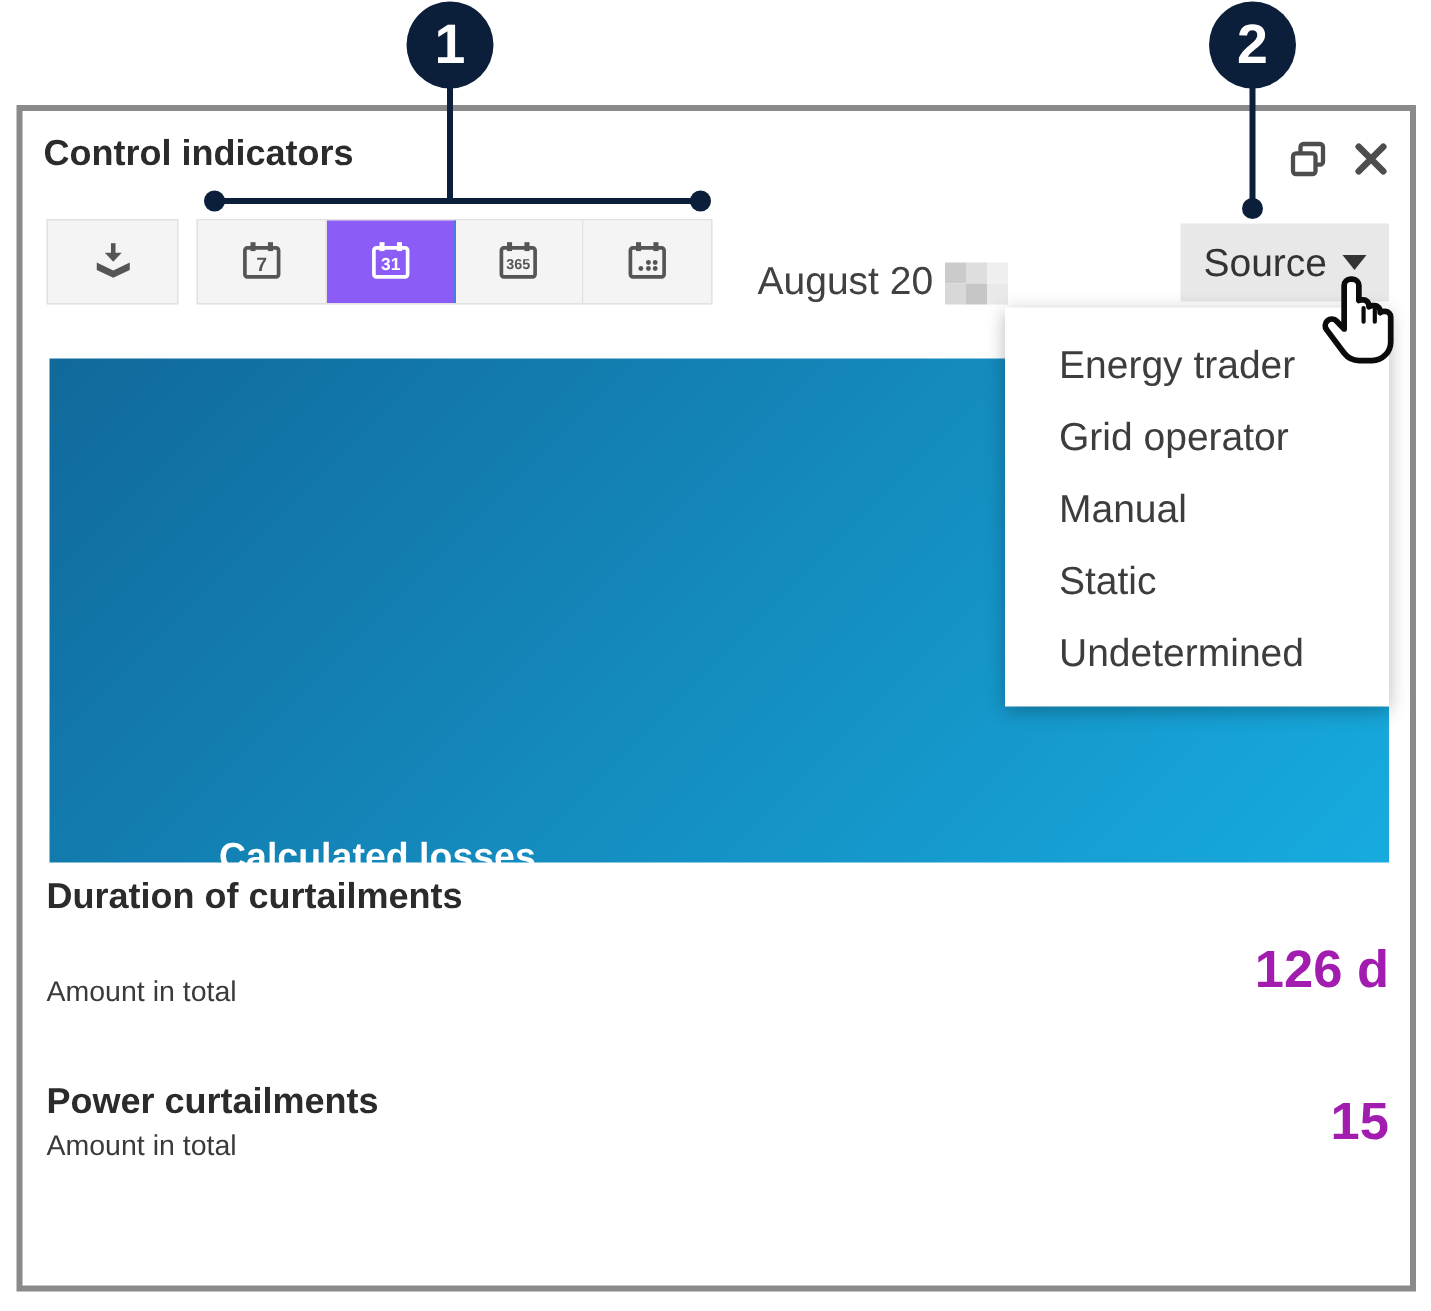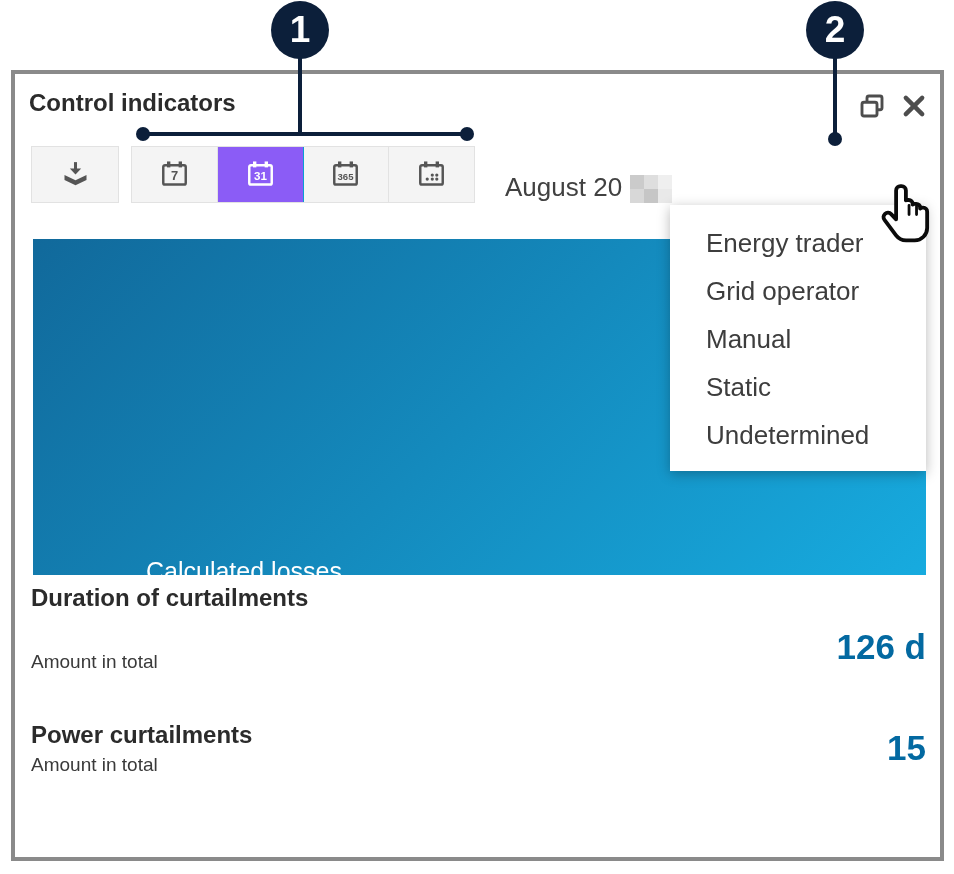--- a/index.html
+++ b/index.html
@@ -50,31 +50,31 @@
 
   
   .dropdown { position:absolute; left:670px; top:205px; width:256px; background:#fff;
               box-shadow:0 3px 12px rgba(0,0,0,.28); z-index:6; padding:14px 10px 12px 0; }
   .menu-item { height:48px; display:flex; align-items:center; padding-left:36px;
                font-size:26px; color:#3d3d3d; cursor:pointer; }
 
   
   .losses-card { position:absolute; left:33px; top:239px; width:893px; height:336px;
                  background:linear-gradient(135deg,#11699b 0%,#17abdf 100%); z-index:1; }
-  .losses-title { position:absolute; left:113px; top:318px; font-size:25px; font-weight:normal;
+  .losses-title { position:absolute; left:113px; top:318px; font-size:25px; font-weight:bold;
                   color:#fff; }
   .losses-val1 { position:absolute; left:130px; top:392px; font-size:39px; font-weight:bold;
                  color:#fff; letter-spacing:0.5px; }
   .losses-val2 { position:absolute; left:113px; top:459px; font-size:31px; font-weight:bold;
                  color:#fff; letter-spacing:0.5px; }
 
   
   .metric-title { position:absolute; left:31px; font-size:24px; font-weight:bold; color:#2b2b2b; z-index:2; }
   .metric-sub   { position:absolute; left:31px; font-size:19px; color:#3a3a3a; z-index:2; }
-  .metric-val   { position:absolute; right:28px; font-size:35px; font-weight:bold; color:#0369a1;
+  .metric-val   { position:absolute; right:28px; font-size:35px; font-weight:bold; color:#a21caf;
                   text-align:right; z-index:2; }
 
   
   .hand-cursor { position:absolute; left:875px; top:182px; width:62px; height:66px; z-index:9; }
 </style>
 </head>
 <body>
 
 <div class="stage">
 
@@ -160,20 +160,24 @@
     <span class="redacted">
       <i></i>
         <i></i>
         <i></i>
         <i></i>
         <i></i>
         <i></i>
     </span>
   </div>
 
+  <button class="source-btn">
+    <span>Source</span>
+    <span class="caret-down"></span>
+  </button>
 
   <div class="dropdown">
     <div class="menu-item">Energy trader</div>
     <div class="menu-item">Grid operator</div>
     <div class="menu-item">Manual</div>
     <div class="menu-item">Static</div>
     <div class="menu-item">Undetermined</div>
   </div>
 
   <div class="losses-card">

